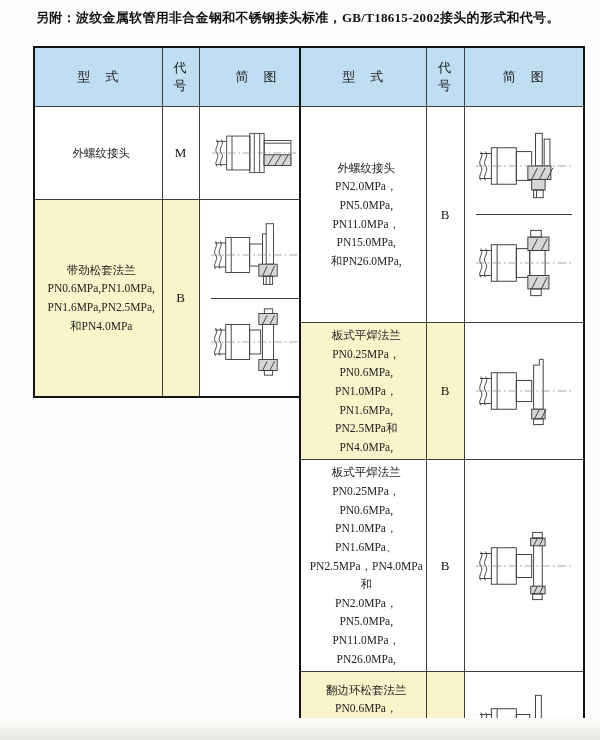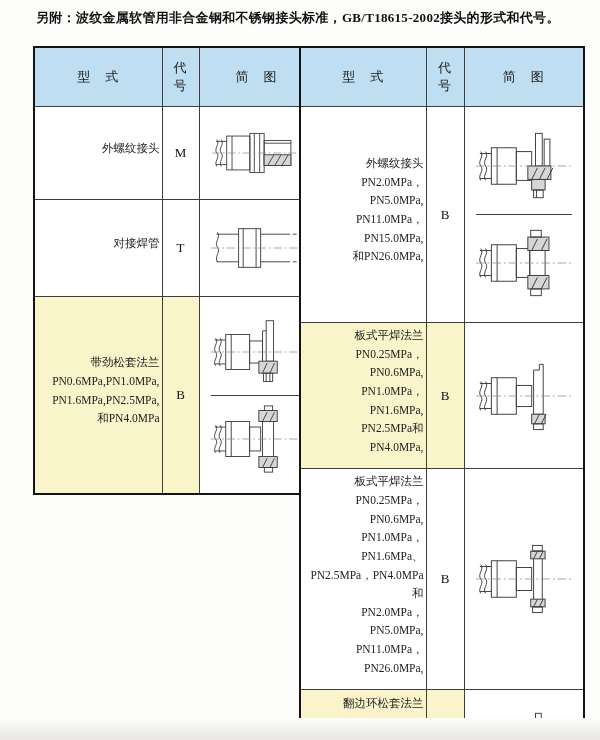--- a/index.html
+++ b/index.html
@@ -16,21 +16,21 @@
   #left-table{left:33px;top:46px;}
   #right-table{left:299px;top:46px;}
   td{border:1px solid #3d3d3d;padding:11px;vertical-align:middle;overflow:hidden;}
   td.hd{
     background:#bfdef1;text-align:center;font-size:13px;font-weight:500;
     color:#1a1a1a;height:30px;letter-spacing:1px;
   }
   td.type{
     font-family:"Liberation Serif","DejaVu Serif",serif;
     font-size:11.5px;line-height:1.62;color:#222;
-    padding:3px 2px 12px 8px;white-space:pre-line;text-align:right;
+    padding:3px 2px 3px 8px;white-space:pre-line;text-align:center;
   }
   td.code{
     text-align:center;font-family:"Liberation Serif","DejaVu Serif",serif;
     font-size:13px;color:#111;
   }
   td.hl{background:#f9f4ca;}
   td.dg{text-align:center;background:#fff;}
   .dg svg{display:block;margin:2px auto;}
   .subcell{display:flex;align-items:center;justify-content:center;}
   .subcell + .subcell{border-top:1px solid #3d3d3d;}
@@ -79,36 +79,20 @@
         <rect class="fh" x="58" y="39" width="30" height="12"></rect>
         <path class="ln" d="M62,51 l7,-12 M70,51 l7,-12 M78,51 l7,-12"></path>
         <path class="cl" d="M0,37 H100"></path>
       </svg>
     </td>
   </tr>
 
 
 
 
-  <tr style="height:92px">
-    <td class="type">对接焊管</td>
-    <td class="code">T</td>
-    <td class="dg">
-      <svg width="92" height="70" viewBox="0 0 100 74">
-        <path class="ln" d="M30,22 H6 M30,52 H6"></path>
-        <path class="ln" d="M7,20 c4,5 -4,11 0,16 c4,5 -4,11 0,16"></path>
-        <rect class="ln" x="30" y="16" width="24" height="42"></rect>
-        <line class="ln" x1="35" y1="16" x2="35" y2="58"></line>
-            <line class="ln" x1="49" y1="16" x2="49" y2="58"></line>
-        <path class="ln" d="M54,22 H82 M54,52 H82"></path>
-        <path class="dsh" d="M82,22 H96 M82,52 H96"></path>
-        <path class="cl" d="M0,37 H100"></path>
-      </svg>
-    </td>
-  </tr>
 
   <tr style="height:177px">
     <td class="type hl">带劲松套法兰
 PN0.6MPa,PN1.0MPa,
 PN1.6MPa,PN2.5MPa,
 和PN4.0MPa</td>
     <td class="code hl">B</td>
     <td class="dg">
       <div class="subcell" style="height:87px">
         <svg width="92" height="72" viewBox="0 0 100 74">

